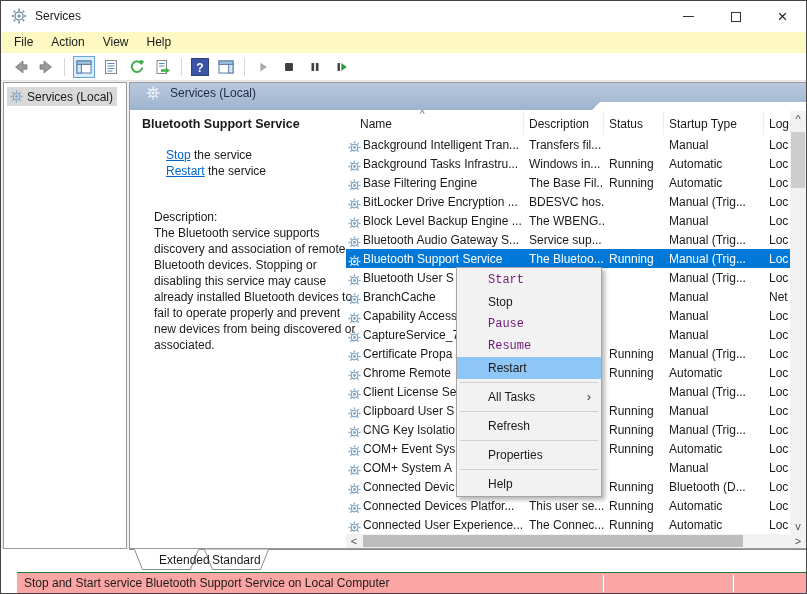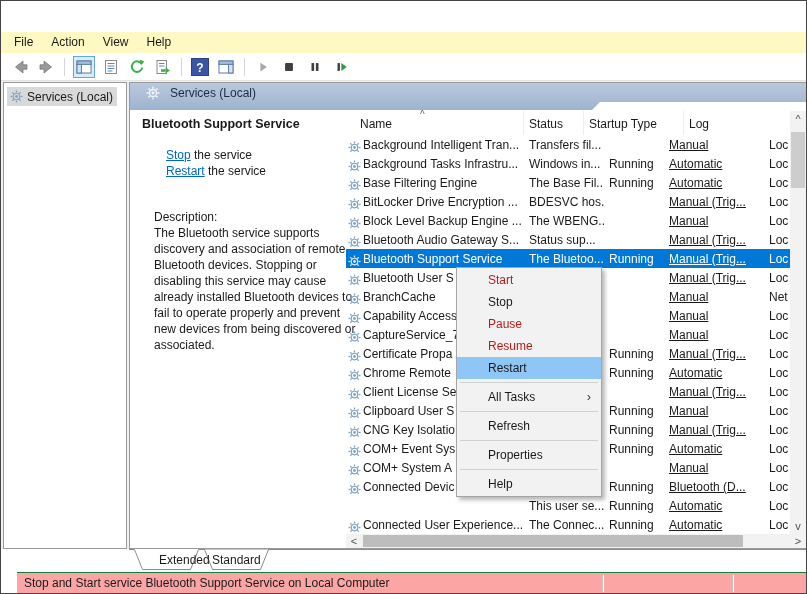--- a/index.html
+++ b/index.html
@@ -43,36 +43,36 @@
   
   .lv-header{position:absolute;left:216px;top:28px;width:444px;height:24px;display:flex;}
   .hcell{display:flex;align-items:flex-end;padding:0 0 4px 5px;border-right:1px solid #ededed;overflow:hidden;white-space:nowrap;flex:none;}
   .h-name{width:178px;padding-left:14px;}
   .h-desc{width:80px;} .h-status{width:60px;} .h-startup{width:100px;} .h-log{width:26px;border-right:none;}
   .sortmark{position:absolute;left:290px;top:26px;font-size:10px;color:#666;}
   .rows{position:absolute;left:216px;top:52px;width:444px;}
   .trow{height:19px;display:flex;align-items:center;white-space:nowrap;}
   .cell{overflow:hidden;white-space:nowrap;flex:none;padding-left:5px;}
   .c-name{width:178px;position:relative;padding-left:17px;}
-  .c-desc{width:80px;} .c-status{width:60px;} .c-startup{width:100px;text-decoration:underline;} .c-log{width:26px;}
+  .c-desc{width:80px;} .c-status{width:60px;} .c-startup{width:100px;} .c-log{width:26px;}
   .gearicon{width:13px;height:13px;flex:none;}
   .c-name .gearicon{position:absolute;left:2px;top:3px;color:#7fa3c6;}
   .trow.sel{background:#0078d7;color:#fff;}
   .trow.sel .gearicon{color:#dcebf8;}
   
   .vscroll{position:absolute;left:660px;top:28px;width:16px;height:423px;background:#f2f2f2;}
   .vscroll .sb-thumb{position:absolute;left:1px;top:21px;width:14px;height:56px;background:#cdcdcd;}
   .hscroll{position:absolute;left:216px;top:451px;width:460px;height:14px;background:#f2f2f2;}
   .hscroll .sb-thumb{position:absolute;left:17px;top:1px;width:380px;height:12px;background:#bdbdbd;}
   .sb-arrow{position:absolute;color:#505050;font-size:11px;line-height:14px;width:16px;text-align:center;}
   
   .ctxmenu{position:absolute;left:455px;top:266px;width:146px;background:#f2f2f2;border:1px solid #a5a5a5;
            box-shadow:3px 3px 4px rgba(0,0,0,.28);padding:1px 0;z-index:50;}
   .mi{height:22px;line-height:22px;padding-left:31px;position:relative;}
-  .mi.disabled{color:#b91c1c;}
+  .mi.disabled{color:#701a75;font-family:Liberation Mono, monospace;}
   .mi.hl{background:#8ec6f5;}
   .mi.bold{font-weight:normal;}
   .mi-arrow{position:absolute;right:10px;top:0;font-size:13px;color:#444;}
   .sep{height:1px;background:#d0d0d0;margin:3px 3px;}
   
   .tabstrip{position:absolute;left:128px;top:548px;width:678px;height:23px;background:#fff;}
   .tab-label{position:absolute;top:3px;line-height:16px;}
   .statusbar{position:absolute;left:16px;top:571px;width:100%;height:22px;background:#fca5a5;border-top:1px solid #15803d;}
   .status-text{position:absolute;left:7px;top:0;line-height:21px;}
   .sb-div{position:absolute;top:2px;height:17px;width:0;border-left:1px solid #c5c5c5;border-right:1px solid #fdfdfd;}
@@ -92,20 +92,35 @@
       <line x1="2.8" y1="2.8" x2="4.5" y2="4.5"></line>
         <line x1="11.5" y1="11.5" x2="13.2" y2="13.2"></line>
       <line x1="2.8" y1="13.2" x2="4.5" y2="11.5"></line>
         <line x1="11.5" y1="4.5" x2="13.2" y2="2.8"></line>
     </g>
   </symbol>
 </svg>
 
 <div id="win">
 
+  <div class="titlebar">
+    <svg class="app-icon" viewBox="0 0 16 16">
+        <use href="#gear"></use>
+      </svg>
+    <span class="title-text">Services</span>
+    <div class="win-btn btn-min">
+        <span class="glyph-min"></span>
+      </div>
+    <div class="win-btn btn-max">
+        <span class="glyph-max"></span>
+      </div>
+    <div class="win-btn btn-close">
+        <span class="glyph-close">×</span>
+      </div>
+  </div>
 
   <div class="menubar">
       <span class="menu-item">File</span>
       <span class="menu-item">Action</span>
       <span class="menu-item">View</span>
       <span class="menu-item">Help</span>
     </div>
 
   <div class="toolbar">
     <div class="tbtn">
@@ -213,20 +228,21 @@
       <div><a class="link">Stop</a><span> the service</span></div>
       <div><a class="link">Restart</a><span> the service</span></div>
     </div>
     <div class="desc">
       <div>Description:</div>
       <div>The Bluetooth service supports discovery and association of remote Bluetooth devices.  Stopping or disabling this service may cause already installed Bluetooth devices to fail to operate properly and prevent new devices from being discovered or associated.</div>
     </div>
 
     <div class="lv-header">
       <span class="hcell h-name">Name</span>
+      <span class="hcell h-desc">Description</span>
       <span class="hcell h-status">Status</span>
       <span class="hcell h-startup">Startup Type</span>
       <span class="hcell h-log">Log</span>
     </div>
     <span class="sortmark">^</span>
 
     <div class="rows">
         <div class="trow">
           <span class="cell c-name"><svg class="gearicon" viewBox="0 0 16 16">
               <use href="#gear"></use>
@@ -269,21 +285,21 @@
             </svg><span>Block Level Backup Engine ...</span></span>
           <span class="cell c-desc">The WBENG...</span>
           <span class="cell c-status"></span>
           <span class="cell c-startup">Manual</span>
           <span class="cell c-log">Loc</span>
         </div>
         <div class="trow">
           <span class="cell c-name"><svg class="gearicon" viewBox="0 0 16 16">
               <use href="#gear"></use>
             </svg><span>Bluetooth Audio Gateway S...</span></span>
-          <span class="cell c-desc">Status sup...</span>
+          <span class="cell c-desc">Service sup...</span>
           <span class="cell c-status"></span>
           <span class="cell c-startup">Manual (Trig...</span>
           <span class="cell c-log">Loc</span>
         </div>
         <div class="trow sel">
           <span class="cell c-name"><svg class="gearicon" viewBox="0 0 16 16">
               <use href="#gear"></use>
             </svg><span>Bluetooth Support Service</span></span>
           <span class="cell c-desc">The Bluetoo...</span>
           <span class="cell c-status">Running</span>
@@ -394,21 +410,21 @@
               <use href="#gear"></use>
             </svg><span>Connected Devic</span></span>
           <span class="cell c-desc"></span>
           <span class="cell c-status">Running</span>
           <span class="cell c-startup">Bluetooth (D...</span>
           <span class="cell c-log">Loc</span>
         </div>
         <div class="trow">
           <span class="cell c-name"><svg class="gearicon" viewBox="0 0 16 16">
               <use href="#gear"></use>
-            </svg></span>
+            </svg><span>Connected Devices Platfor...</span></span>
           <span class="cell c-desc">This user se...</span>
           <span class="cell c-status">Running</span>
           <span class="cell c-startup">Automatic</span>
           <span class="cell c-log">Loc</span>
         </div>
         <div class="trow">
           <span class="cell c-name"><svg class="gearicon" viewBox="0 0 16 16">
               <use href="#gear"></use>
             </svg><span>Connected User Experience...</span></span>
           <span class="cell c-desc">The Connec...</span>

